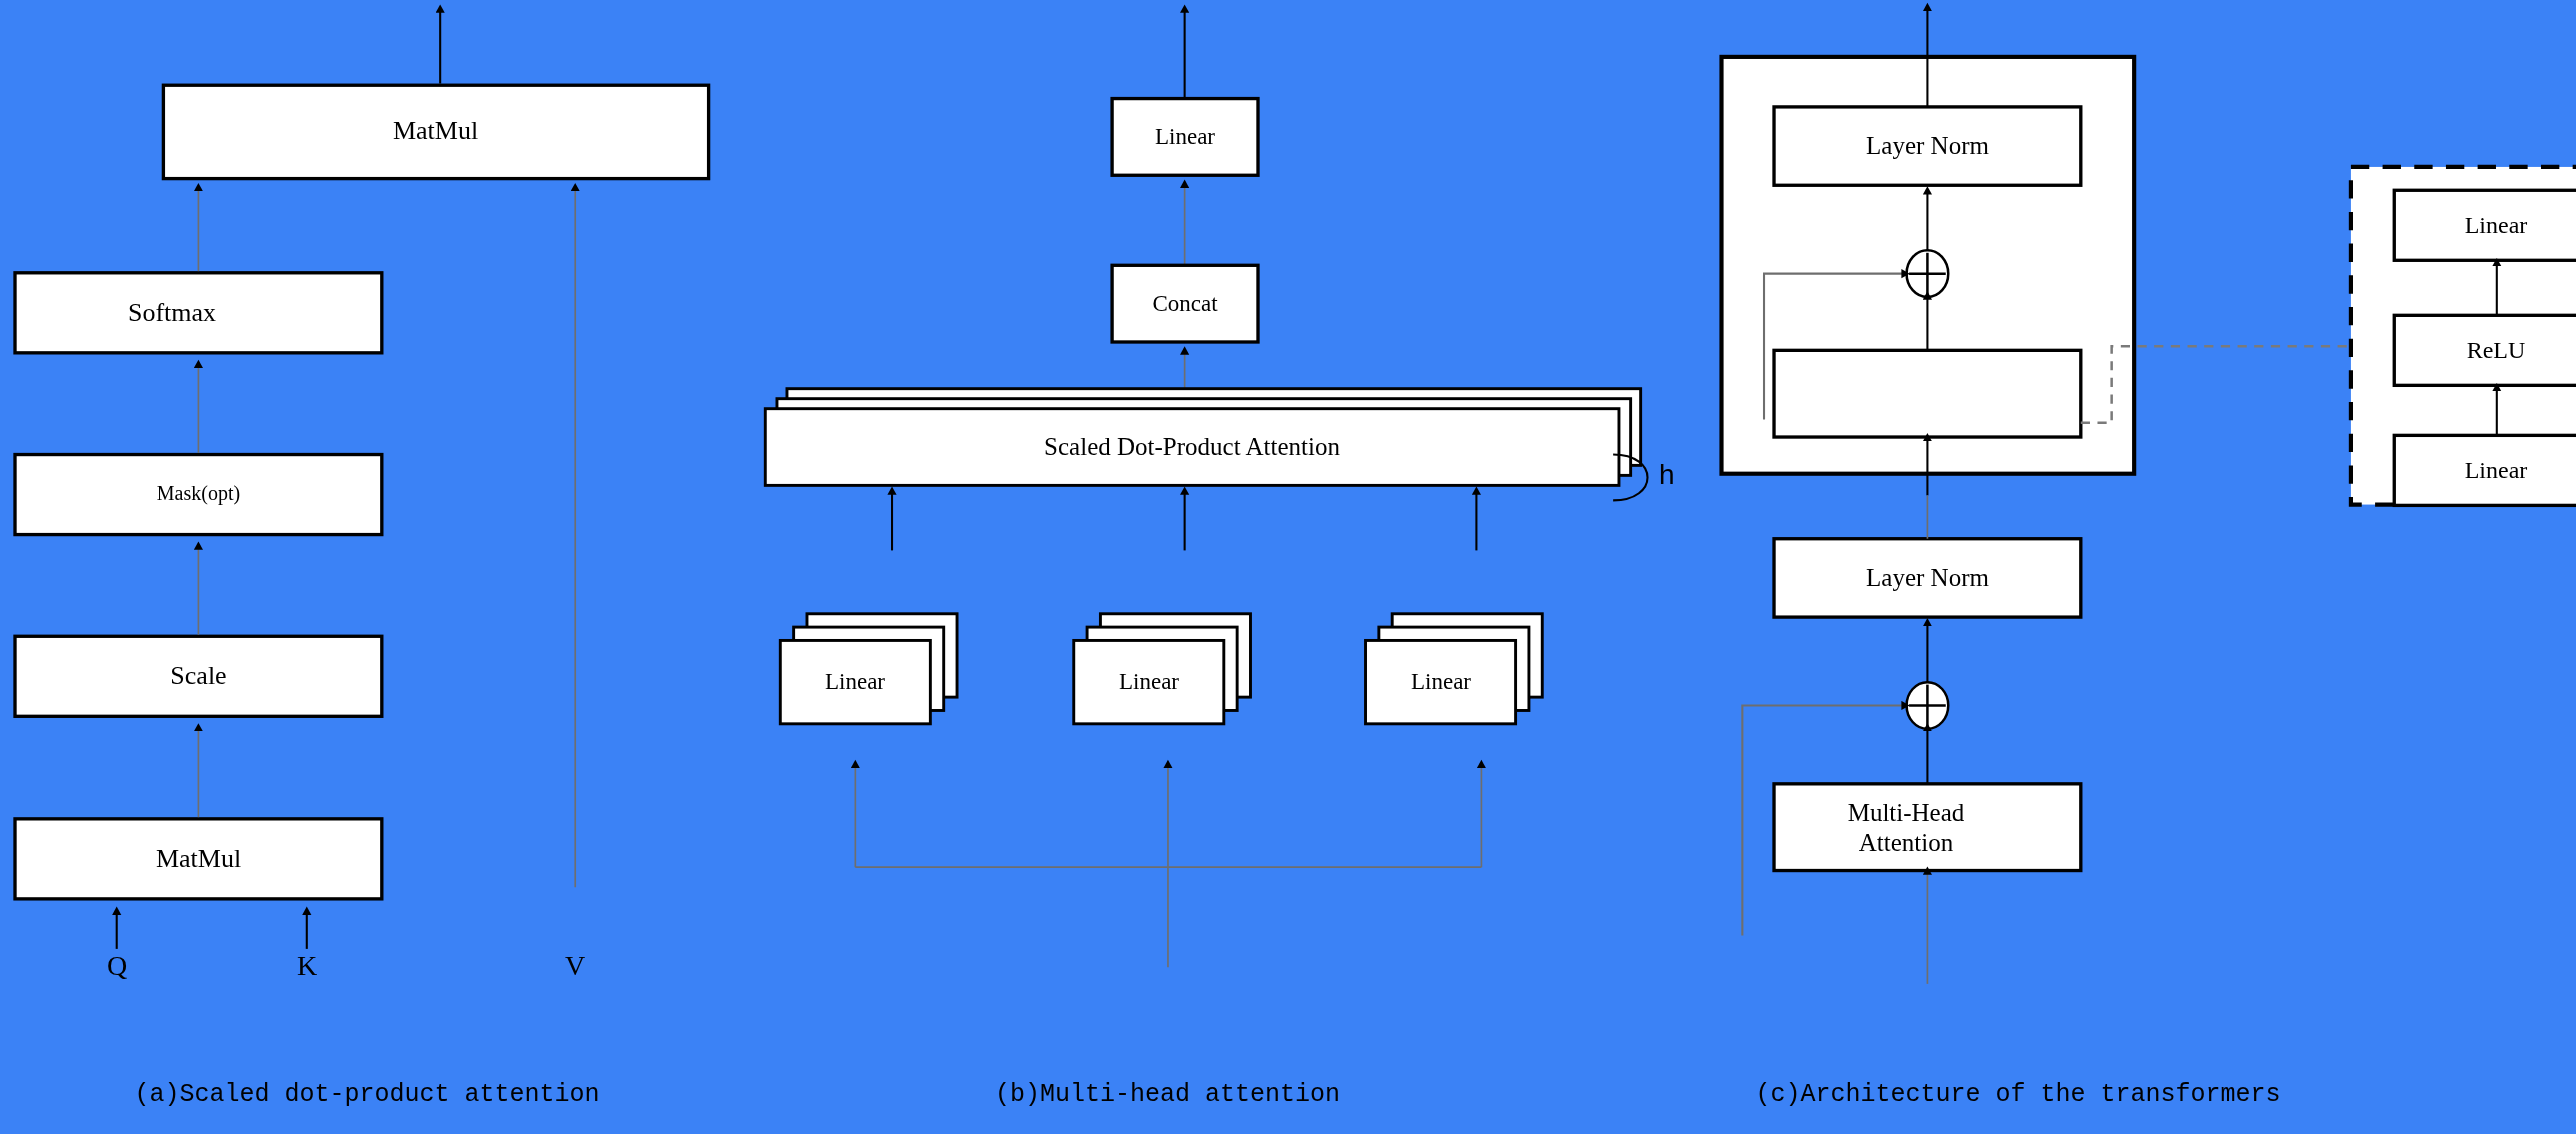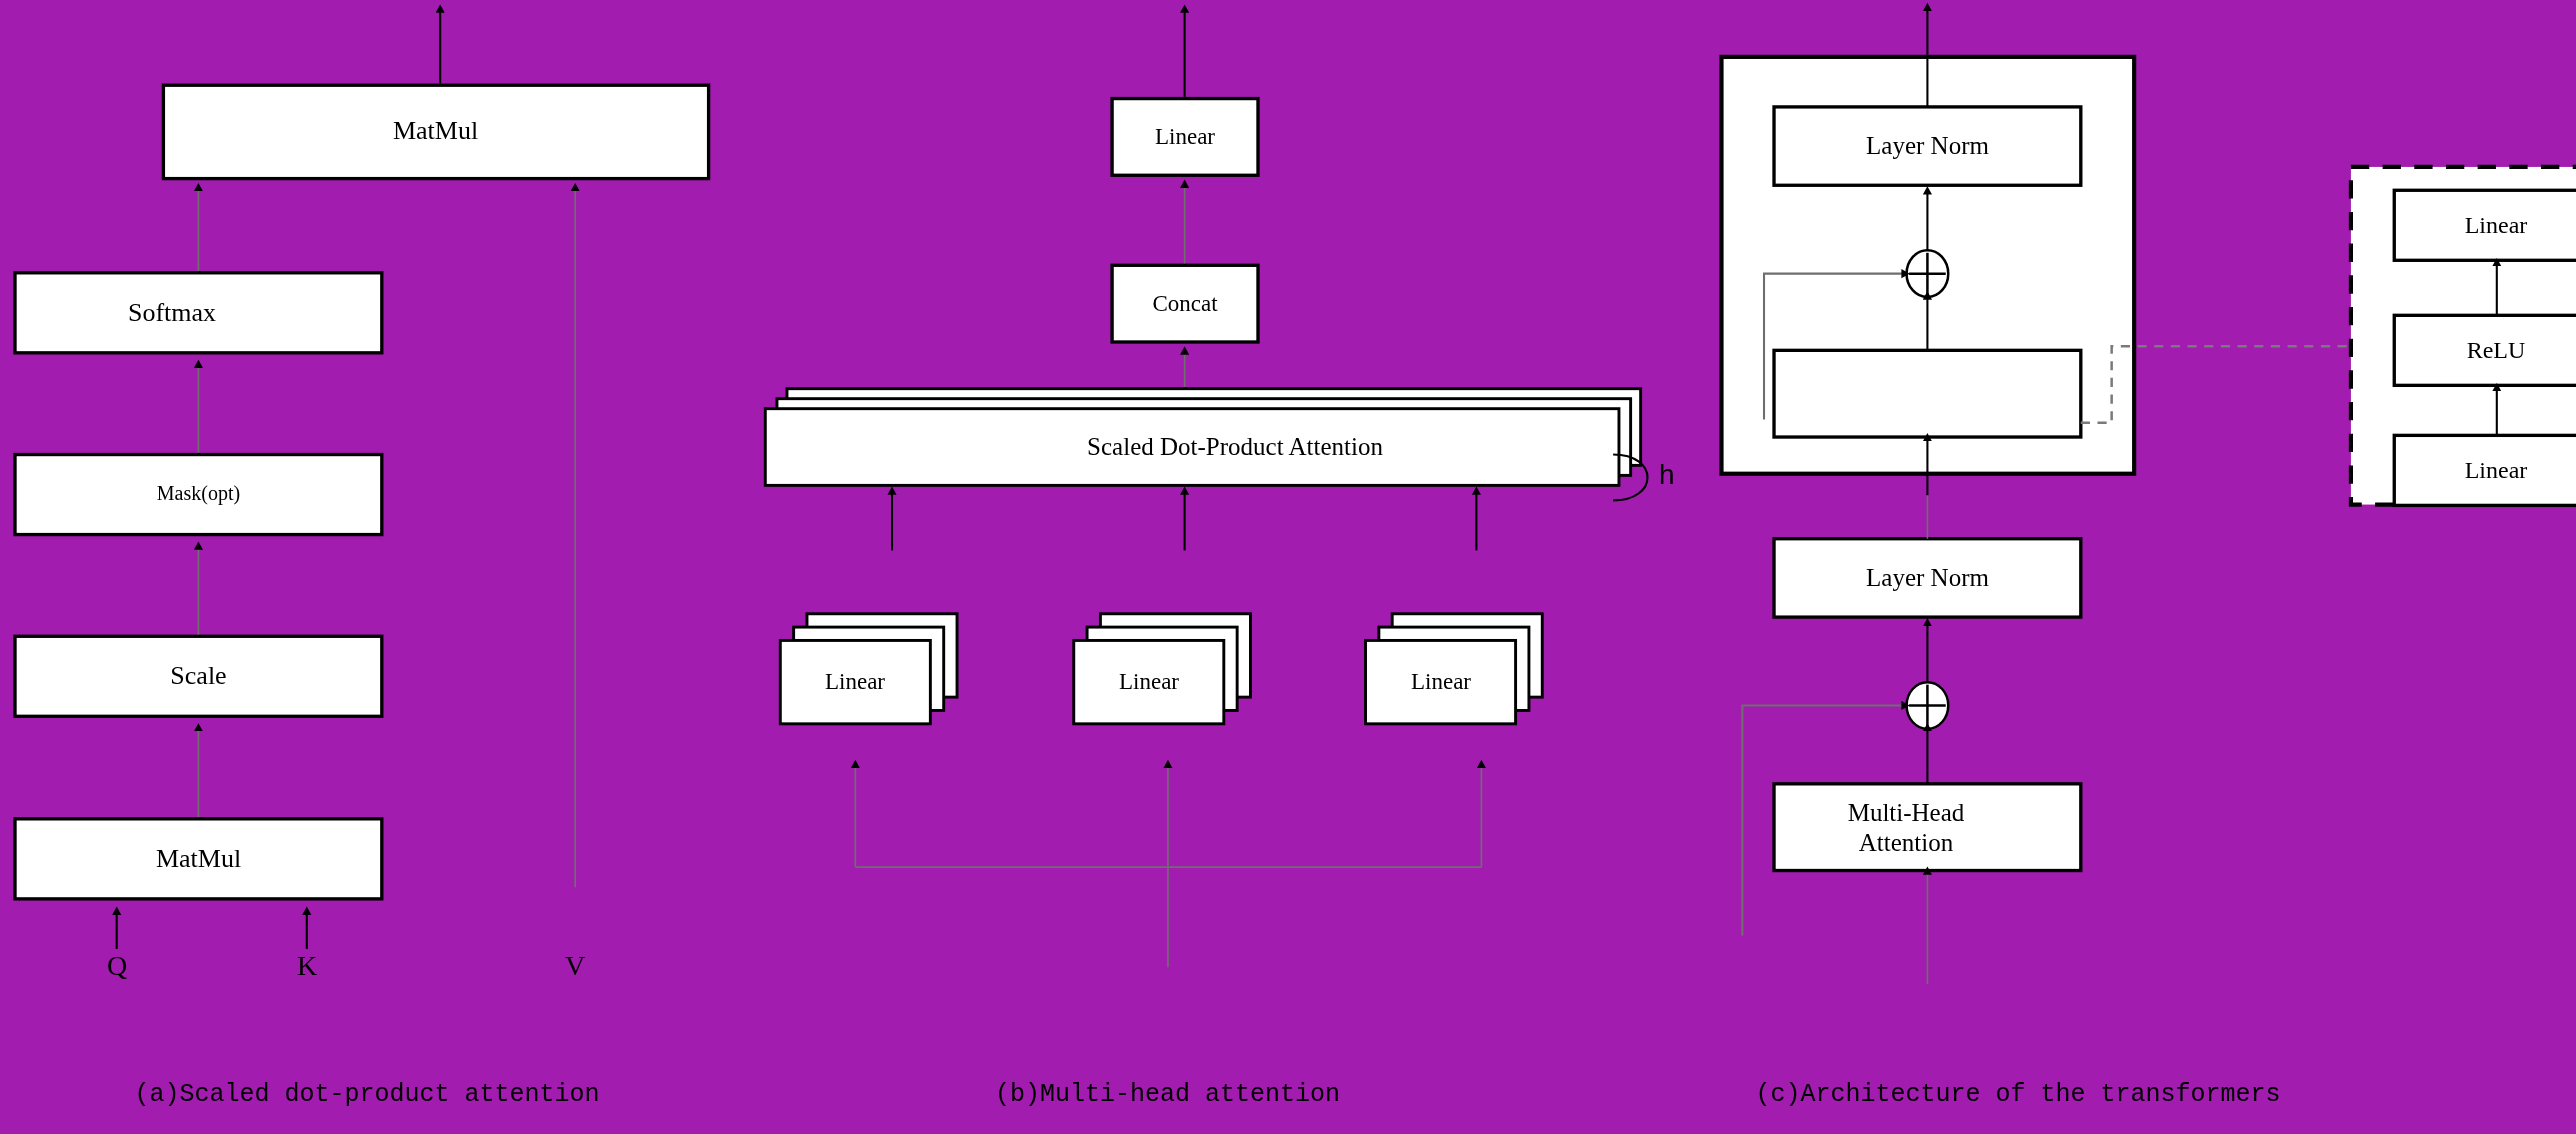--- a/index.html
+++ b/index.html
@@ -7,21 +7,21 @@
     padding: 0;
     background: #ffffff;
   }
   body {
     font-family: "Liberation Serif", "DejaVu Serif", serif;
   }
   #figure {
     position: relative;
     width: 2576px;
     height: 1135px;
-    background: #a21caf;
+    background: #3b82f6;
     overflow: hidden;
   }
   #vec {
     position: absolute;
     left: 0;
     top: 0;
     width: 2576px;
     height: 1135px;
   }
   .node-label {
@@ -179,21 +179,21 @@
   <div class="node-label" style="left:15px; top:819px; width:367px; height:80px; font-size:26px;">MatMul</div>
 
   <div class="qkv" style="left:92px; top:950px; width:50px;">Q</div>
   <div class="qkv" style="left:282px; top:950px; width:50px;">K</div>
   <div class="qkv" style="left:550px; top:950px; width:50px;">V</div>
 
   <div class="caption" style="left:0px; top:1080px; width:734px;">(a)Scaled dot-product attention</div>
 
   <div class="node-label" style="left:1112px; top:98px; width:146px; height:77px; font-size:23px;">Linear</div>
   <div class="node-label" style="left:1112px; top:265px; width:146px; height:77px; font-size:23px;">Concat</div>
-  <div class="node-label" style="left:765px; top:408px; width:854px; height:77px; font-size:25px;margin-left:43px;">Scaled Dot-Product Attention</div>
+  <div class="node-label" style="left:765px; top:408px; width:854px; height:77px; font-size:25px;">Scaled Dot-Product Attention</div>
 
   <div class="node-label" style="left:780px; top:640px; width:150px; height:83px; font-size:23px;">Linear</div>
   <div class="node-label" style="left:1074px; top:640px; width:150px; height:83px; font-size:23px;">Linear</div>
   <div class="node-label" style="left:1366px; top:640px; width:150px; height:83px; font-size:23px;">Linear</div>
 
   <div class="hlabel" style="left:1659px; top:459px;">h</div>
 
   <div class="caption" style="left:834px; top:1080px; width:667px;">(b)Multi-head attention</div>
 
   <div class="node-label" style="left:1774px; top:107px; width:307px; height:78px; font-size:25px;">Layer Norm</div>

